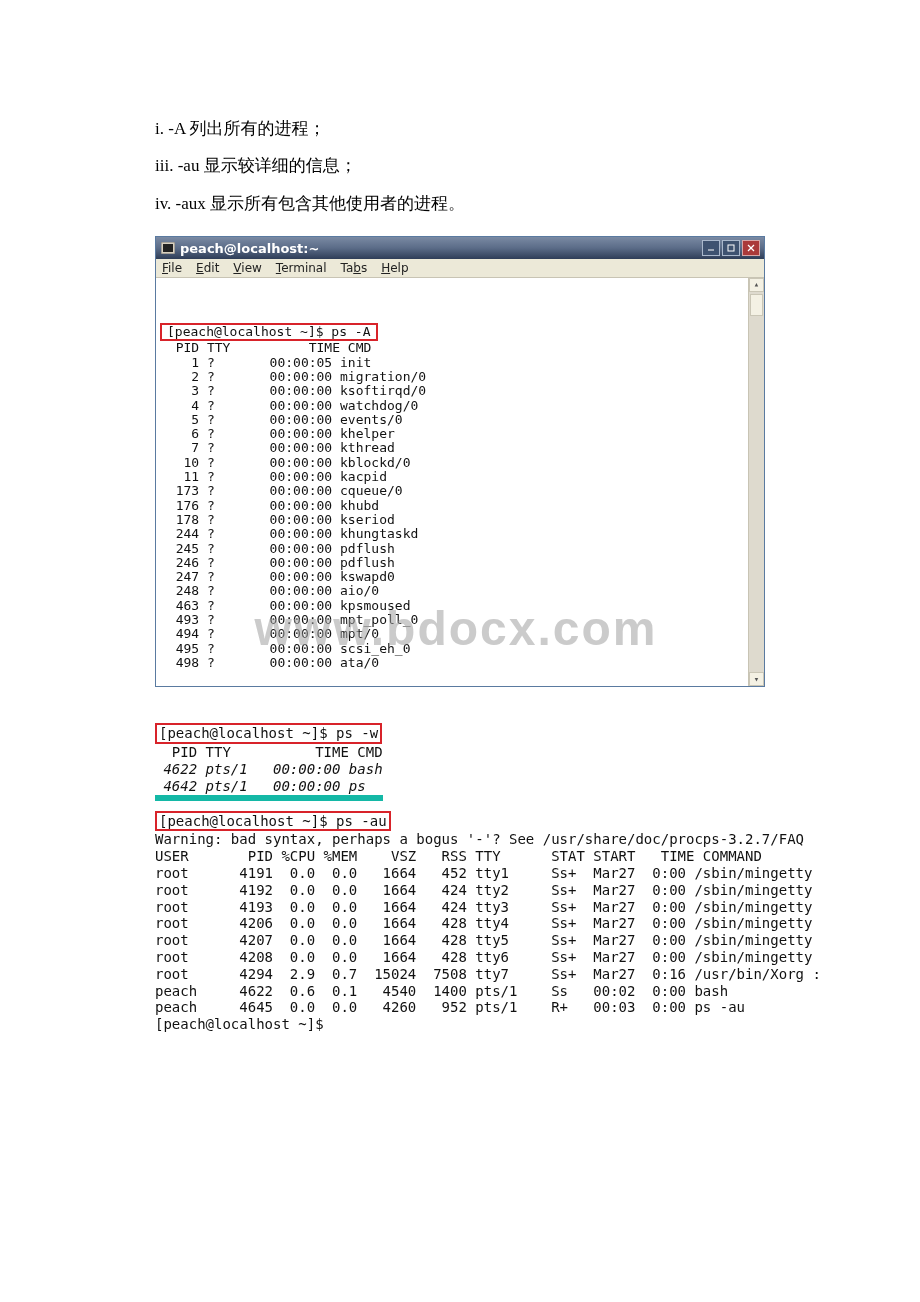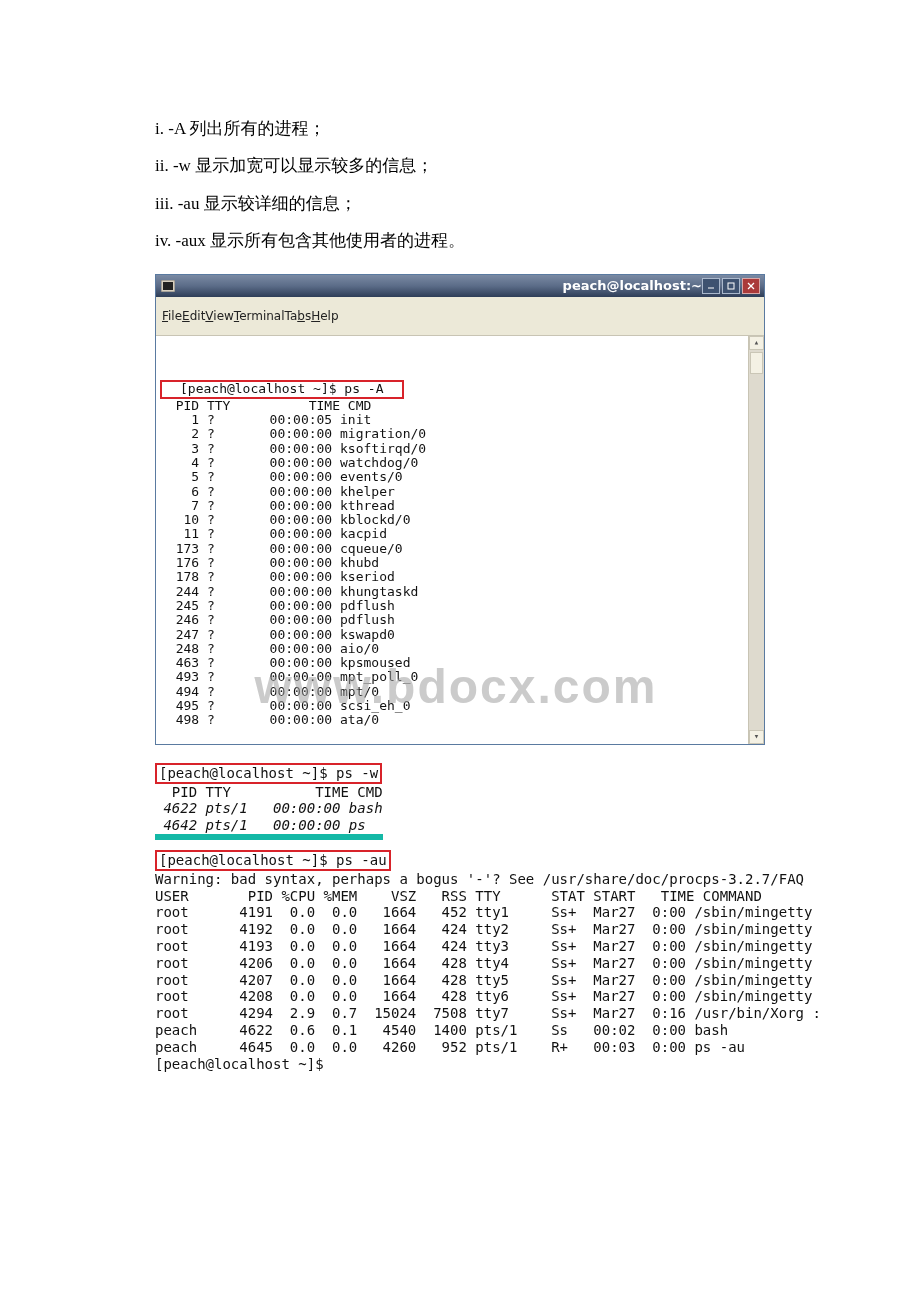--- a/index.html
+++ b/index.html
@@ -37,21 +37,21 @@
     }
     .titlebar-icon {
       width: 16px;
       height: 16px;
       margin: 0 4px;
       display: inline-flex;
       align-items: center;
       justify-content: center;
     }
     .titlebar-icon svg { display: block; }
-    .titlebar-title { flex: 1; text-align: right; }
+    .titlebar-title { flex: 1; text-align: left; }
     .win-buttons { display: flex; }
     .win-btn {
       width: 18px;
       height: 16px;
       margin-right: 2px;
       background: #3e5270;
       border: 1px solid #aab8cc;
       display: inline-flex;
       align-items: center;
       justify-content: center;
@@ -60,21 +60,22 @@
       box-sizing: border-box;
     }
     .win-close {
       background: #aa3a3a;
       border-color: #d8a7a7;
       margin-right: 4px;
     }
     .menubar {
       background: #ece9d8;
       display: flex;
-      padding: 12px 6px;
+      padding: 2px 6px;
+      gap: 14px;
       font-family: "DejaVu Sans", Arial, sans-serif;
       font-size: 12px;
       color: #222;
     }
     .menubar span u { text-decoration: underline; }
     .terminal-body {
       background: #fff;
       color: #111;
       padding: 2px 4px;
       white-space: pre;
@@ -114,57 +115,56 @@
       position: absolute;
       left: 1px;
       right: 1px;
       top: 2px;
       height: 20px;
       background: #f4f1e4;
       border: 1px solid #cac6b6;
     }
     .highlight-box {
       border: 2px solid #d8232a;
-      padding: 0 18px;
+      padding: 0 5px;
       display: inline-block;
     }
     .wm {
       position: absolute;
       left: 0;
       right: 8px;
       top: 325px;
       text-align: center;
       font-family: Arial, Helvetica, sans-serif;
       font-size: 48px;
       font-weight: bold;
       letter-spacing: 2px;
       color: rgba(160,160,160,0.55);
       pointer-events: none;
     }
     .mono-block {
       font-family: "DejaVu Sans Mono", "Courier New", monospace;
       font-size: 14px;
       white-space: pre;
       line-height: 1.2;
-      margin-top: 18px;
+      margin-top: 36px;
       color: #111;
     }
     .mono-block .hl {
       border: 2px solid #d8232a;
       display: inline-block;
       padding: 0 2px;
     }
   </style>
 </head>
 <body>
 
 <div class="page">
   <div class="doc-text">
     <div>i. -A 列出所有的进程；</div>
-    <div>ii. -w 显示加宽可以显示较多的信息；</div>
     <div>iii. -au 显示较详细的信息；</div>
     <div>iv. -aux 显示所有包含其他使用者的进程。</div>
   </div>
 
   <div class="terminal-window">
     <div class="titlebar">
       <span class="titlebar-icon">
         <svg width="14" height="12" viewBox="0 0 14 12">
             <rect x="0" y="0" width="14" height="12" fill="#d8d0c0" stroke="#777" stroke-width="1"></rect>
             <rect x="2" y="2" width="10" height="8" fill="#222"></rect>

